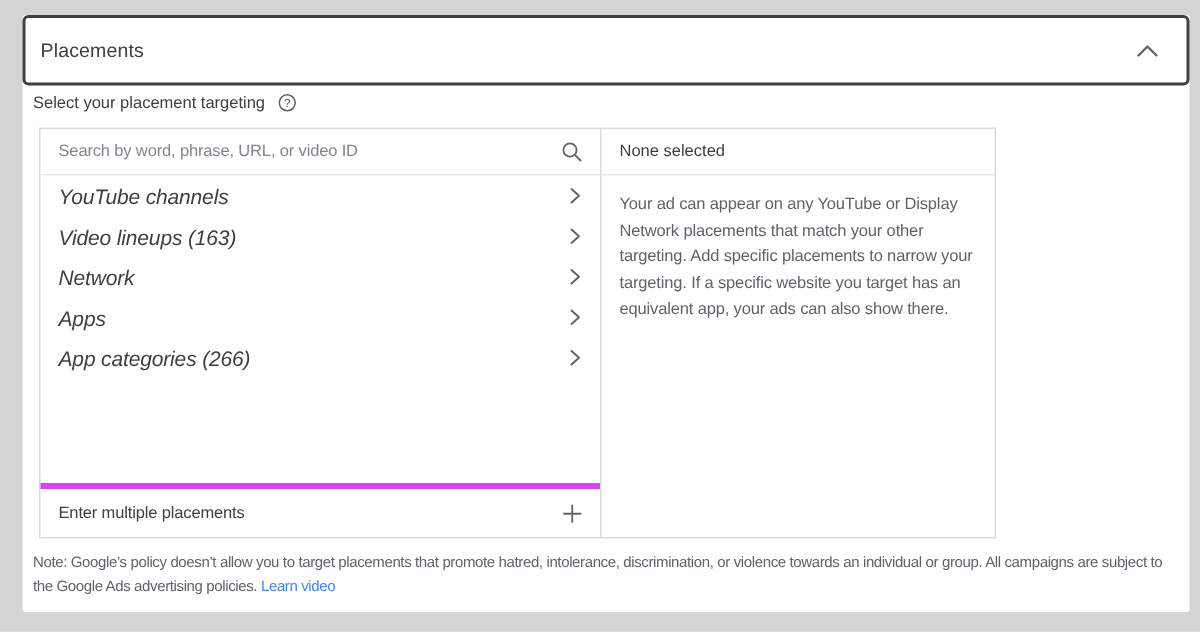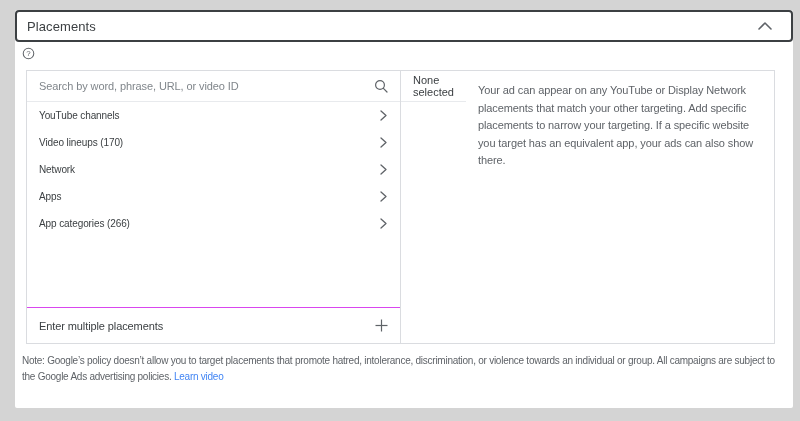--- a/index.html
+++ b/index.html
@@ -17,21 +17,21 @@
     top: 10px;
     width: 778px;
     height: 398px;
     background: #ffffff;
     border-radius: 2px;
     box-sizing: border-box;
   }
   
   .panel-header {
     box-sizing: border-box;
-    height: 32px;
+    height: 47px;
     border: 2px solid #3c4043;
     border-radius: 4px;
     background: #ffffff;
     display: flex;
     align-items: center;
     justify-content: space-between;
     padding: 0 19px 0 10px;
     cursor: pointer;
   }
   .panel-title {
@@ -48,21 +48,21 @@
     gap: 8px;
   }
   .subtitle {
     font-size: 11px;
     color: #3c4043;
   }
   
   .picker {
     box-sizing: border-box;
     margin-left: 11px;
-    width: 749px;
+    width: 638px;
     height: 274px;
     border: 1px solid #dadce0;
     display: flex;
     background: #ffffff;
   }
   .picker-left {
     box-sizing: border-box;
     width: 374px;
     border-right: 1px solid #dadce0;
     display: flex;
@@ -92,44 +92,45 @@
   .cat-row {
     box-sizing: border-box;
     height: 27px;
     display: flex;
     align-items: center;
     justify-content: space-between;
     padding: 0 13px 0 12px;
     cursor: pointer;
   }
   .cat-label {
-    font-size: 10px;
-    color: #3c4043;
-    letter-spacing: -0.1px;
+    font-size: 14px;
+    color: #3c4043;
+    letter-spacing: -0.1px;
+    font-style: italic;
   }
   .left-spacer { flex: 1; }
   .multi-row {
     box-sizing: border-box;
     height: 36px;
-    border-top: 1px solid #d946ef;
+    border-top: 4px solid #d946ef;
     display: flex;
     align-items: center;
     justify-content: space-between;
     padding: 0 12px;
     cursor: pointer;
   }
   .multi-label {
     font-size: 11px;
     color: #3c4043;
     letter-spacing: -0.1px;
   }
   .picker-right {
     flex: 1;
     display: flex;
-    flex-direction: row;
+    flex-direction: column;
   }
   .sel-header {
     box-sizing: border-box;
     height: 31px;
     border-bottom: 1px solid #e8eaed;
     display: flex;
     align-items: center;
     padding: 0 12px;
     font-size: 11px;
     color: #3c4043;
@@ -162,20 +163,21 @@
 <div class="card">
 
   <div class="panel-header">
     <span class="panel-title">Placements</span>
     <svg class="icon" width="14" height="8" viewBox="0 0 14 8">
       <polyline points="1,7 7,1 13,7" fill="none" stroke="#5f6368" stroke-width="1.6" stroke-linecap="round" stroke-linejoin="round"></polyline>
     </svg>
   </div>
 
   <div class="subtitle-row">
+    <span class="subtitle">Select your placement targeting</span>
     <svg class="icon" width="13" height="13" viewBox="0 0 14 14">
       <circle cx="7" cy="7" r="5.7" fill="none" stroke="#5f6368" stroke-width="1.1"></circle>
       <text x="7" y="10" text-anchor="middle" font-size="8.5" fill="#5f6368" font-family="Liberation Sans, sans-serif">?</text>
     </svg>
   </div>
 
   <div class="picker">
 
     <div class="picker-left">
 
@@ -189,21 +191,21 @@
 
       <div class="cat-row">
         <span class="cat-label">YouTube channels</span>
         <svg class="icon" width="7" height="11" viewBox="0 0 7 11">
           <polyline points="1,1 6,5.5 1,10" fill="none" stroke="#5f6368" stroke-width="1.3" stroke-linecap="round" stroke-linejoin="round"></polyline>
         </svg>
       </div>
 
 
       <div class="cat-row">
-        <span class="cat-label">Video lineups (170)</span>
+        <span class="cat-label">Video lineups (163)</span>
         <svg class="icon" width="7" height="11" viewBox="0 0 7 11">
           <polyline points="1,1 6,5.5 1,10" fill="none" stroke="#5f6368" stroke-width="1.3" stroke-linecap="round" stroke-linejoin="round"></polyline>
         </svg>
       </div>
 
       <div class="cat-row">
         <span class="cat-label">Network</span>
         <svg class="icon" width="7" height="11" viewBox="0 0 7 11">
           <polyline points="1,1 6,5.5 1,10" fill="none" stroke="#5f6368" stroke-width="1.3" stroke-linecap="round" stroke-linejoin="round"></polyline>
         </svg>

